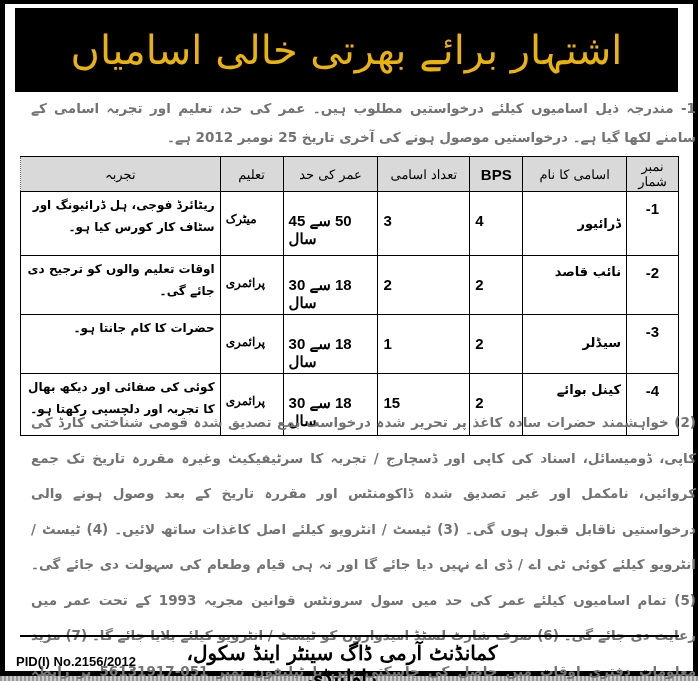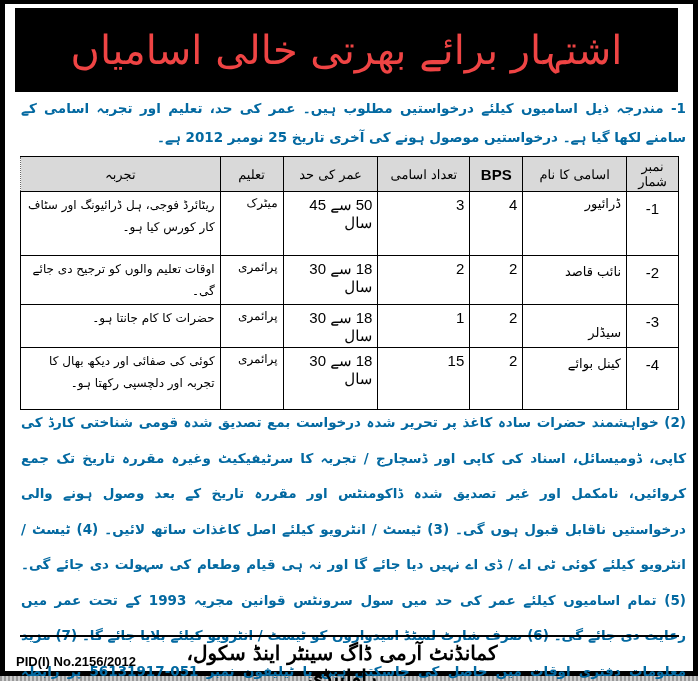--- a/index.html
+++ b/index.html
@@ -1,25 +1,25 @@
 <!DOCTYPE html>
 <html><head>
 <meta charset="utf-8">
 <style>
   html,body{margin:0;padding:0;background:#fff;}
   body{width:698px;height:681px;overflow:hidden;font-family:"DejaVu Sans",sans-serif;}
   .frame{position:absolute;left:0;top:0;width:698px;height:676px;box-sizing:border-box;border:5px solid #000;border-top-width:4px;background:#fff;}
   .bottom-strip{position:absolute;left:0;top:676px;width:698px;height:5px;background:repeating-linear-gradient(90deg,#999 0 2px,#ccc 2px 4px);}
-  .title-band{position:absolute;left:15px;top:8px;width:663px;height:84px;background:#000;color:#ef4444;display:flex;align-items:center;justify-content:center;font-family:"DejaVu Serif",serif;font-size:40px;direction:rtl;}
-  .para{position:absolute;left:21px;width:665px;direction:rtl;text-align:justify;font-family:"DejaVu Sans",sans-serif;font-weight:bold;color:#0369a1;font-size:13.5px;}
+  .title-band{position:absolute;left:15px;top:8px;width:663px;height:84px;background:#000;color:#eab308;display:flex;align-items:center;justify-content:center;font-family:"DejaVu Serif",serif;font-size:40px;direction:rtl;}
+  .para{position:absolute;left:31px;width:665px;direction:rtl;text-align:justify;font-family:"DejaVu Sans",sans-serif;font-weight:bold;color:#737373;font-size:13.5px;}
   .p1{top:94px;line-height:29px;}
   table.jobs{position:absolute;left:20px;top:156px;width:659px;border-collapse:collapse;direction:rtl;font-size:13px;}
-  table.jobs th,table.jobs td{border:1.5px solid #000;padding:2px 5px;vertical-align:top;font-weight:normal;}
+  table.jobs th,table.jobs td{border:1.5px solid #000;padding:2px 5px;vertical-align:top;font-weight:bold;}
   table.jobs th{background:#d9d9d9;height:25px;vertical-align:middle;font-weight:normal;font-family:"DejaVu Serif",serif;border-left:1px dotted #666;margin-top:8px;}
-  table.jobs td.c{text-align:right;font-family:"Liberation Sans",sans-serif;font-size:15px;padding-top:4px;}
+  table.jobs td.c{text-align:left;font-family:"Liberation Sans",sans-serif;font-size:15px;padding-top:20px;}
   table.jobs td.r{text-align:right;}
   table.jobs td.num{text-align:center;font-family:"Liberation Sans",sans-serif;font-size:15px;padding-top:8px;}
   table.jobs td.exp{text-align:right;font-size:12px;line-height:22px;}
   .p2{top:405px;line-height:35.5px;font-size:13.5px;}
   .rule{position:absolute;left:20px;top:635px;width:659px;height:2px;background:#000;}
   .signature{position:absolute;left:172px;top:641px;width:340px;text-align:center;direction:rtl;font-family:"DejaVu Serif",serif;font-weight:bold;font-size:20px;}
   .pid{position:absolute;left:16px;top:654px;font-family:"Liberation Sans",sans-serif;font-weight:bold;font-size:13px;}
   col.c-exp{width:200px;} col.c-edu{width:63px;} col.c-age{width:95px;} col.c-cnt{width:92px;} col.c-bps{width:53px;} col.c-name{width:104px;} col.c-sr{width:52px;}
 </style>
 </head>
@@ -49,21 +49,21 @@
       <th style="font-family:'Liberation Sans',sans-serif;font-weight:bold;font-size:15px;">BPS</th>
       <th>تعداد اسامی</th>
       <th>عمر کی حد</th>
       <th>تعلیم</th>
       <th>تجربہ</th>
     </tr>
   </thead>
   <tbody>
     <tr style="height:64px;">
       <td class="num">1-</td>
-      <td class="r" style="padding-top:4px;">ڈرائیور</td>
+      <td class="r" style="padding-top:24px;">ڈرائیور</td>
       <td class="c">4</td>
       <td class="c">3</td>
       <td class="c">50 سے 45 سال</td>
       <td class="c" style="font-size:12px;">میٹرک</td>
       <td class="exp">ریٹائرڈ فوجی، ہل ڈرائیونگ اور سٹاف کار کورس کیا ہو۔</td>
     </tr>
     <tr style="height:34px;">
       <td class="num">2-</td>
       <td class="r" style="padding-top:8px;">نائب قاصد</td>
       <td class="c">2</td>

